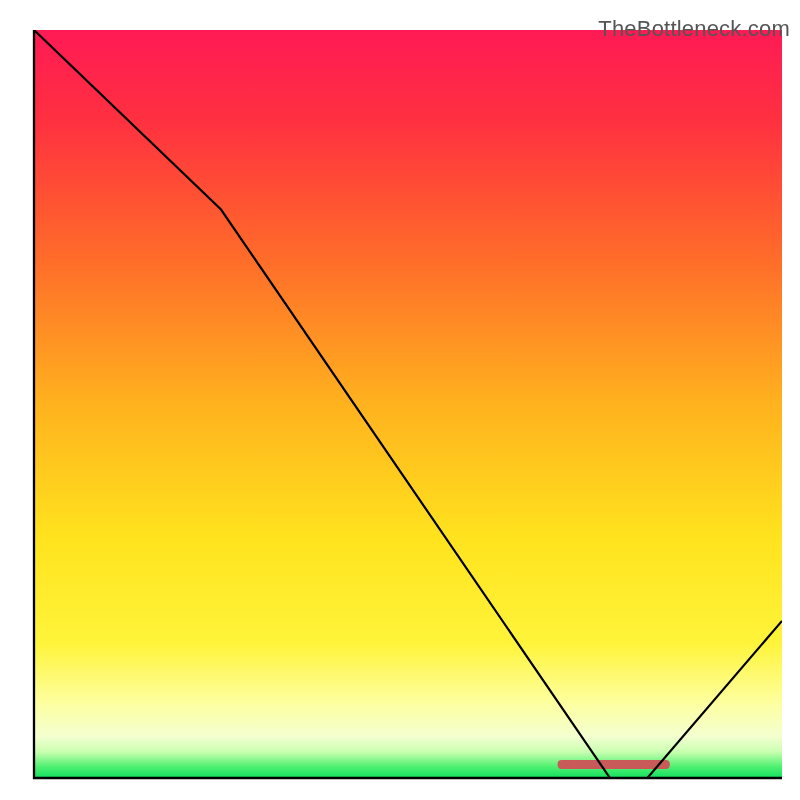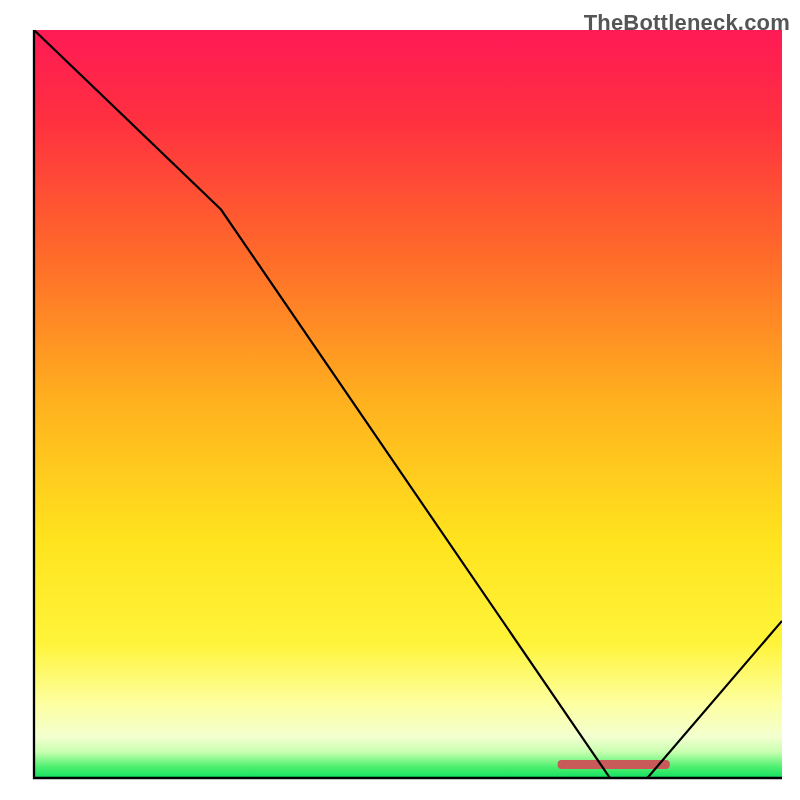--- a/index.html
+++ b/index.html
@@ -11,24 +11,24 @@
     font-family: Arial, sans-serif;
     background: #fff;
   }
   .wrap {
     position: relative;
     width: 800px;
     height: 800px;
   }
   .watermark {
     position: absolute;
-    top: 10px;
+    top: 16px;
     right: 10px;
     font-size: 22px;
-    font-weight: 700;
+    font-weight: 400;
     color: #555;
     letter-spacing: 0.2px;
     z-index: 10;
   }
   svg.chart {
     position: absolute;
     left: 0;
     top: 0;
     width: 800px;
     height: 800px;

